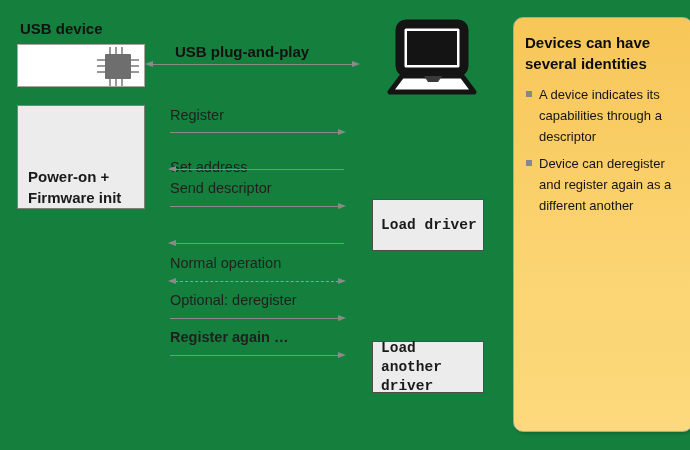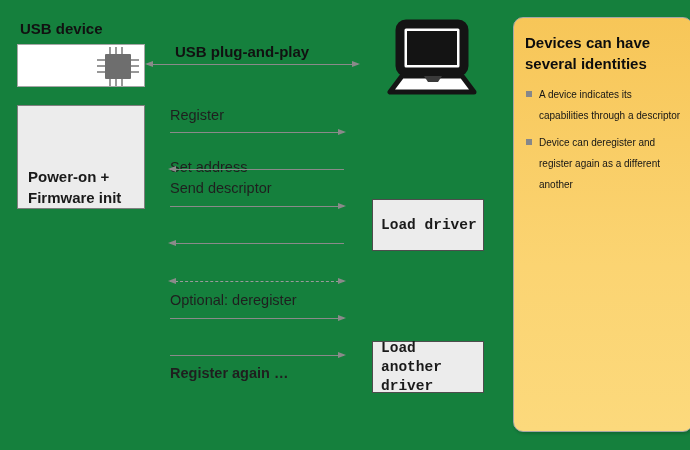--- a/index.html
+++ b/index.html
@@ -57,21 +57,21 @@
     background:linear-gradient(180deg,#f7c658 0%, #fbd472 60%, #fcd97c 100%);
     border:1.5px solid #a6a6a6; border-radius:10px;
     box-shadow:1px 2px 3px rgba(0,0,0,0.18);
     padding:14px 8px 0 11px;
   }
   .panel-title { font-weight:bold; font-size:15px; line-height:21px; color:#0d0d0d; margin-bottom:10px; }
   .bullet { display:flex; margin-bottom:6px; }
   .bullet-marker {
     width:6px; height:6px; background:#85878a; margin:7px 7px 0 1px; flex-shrink:0;
   }
-  .bullet-text { font-size:10px; line-height:21px; color:#141414; }
+  .bullet-text { font-size:13px; line-height:21px; color:#141414; }
 
   
   .icon-abs { position:absolute; }
 </style>
 </head>
 <body>
 
 <div class="stage">
 
   <div class="h-label" style="left:20px; top:20px;">USB device</div>
@@ -114,26 +114,27 @@
   <div class="arrow right" style="top:132px;"></div>
 
   <div class="step-label" style="top:143px;margin-top:16px;">Set address</div>
   <div class="arrow left" style="top:169px;"></div>
 
   <div class="step-label" style="top:180px;">Send descriptor</div>
   <div class="arrow right" style="top:206px;"></div>
 
   <div class="arrow left" style="top:243px;"></div>
 
+  <div class="step-label" style="top:255px;">Normal operation</div>
   <div class="arrow dashed left right" style="top:281px;"></div>
 
   <div class="step-label" style="top:292px;">Optional: deregister</div>
   <div class="arrow right" style="top:318px;"></div>
 
-  <div class="step-label bold" style="top:329px;margin-top:36px;">Register again …</div>
+  <div class="step-label bold" style="top:329px;">Register again …</div>
   <div class="arrow right" style="top:355px;"></div>
 
   <div class="driver-box" style="top:199px;">
     <span>Load driver</span>
   </div>
   <div class="driver-box" style="top:341px;">
     <span>Load another driver</span>
   </div>
 
   <div class="panel">

